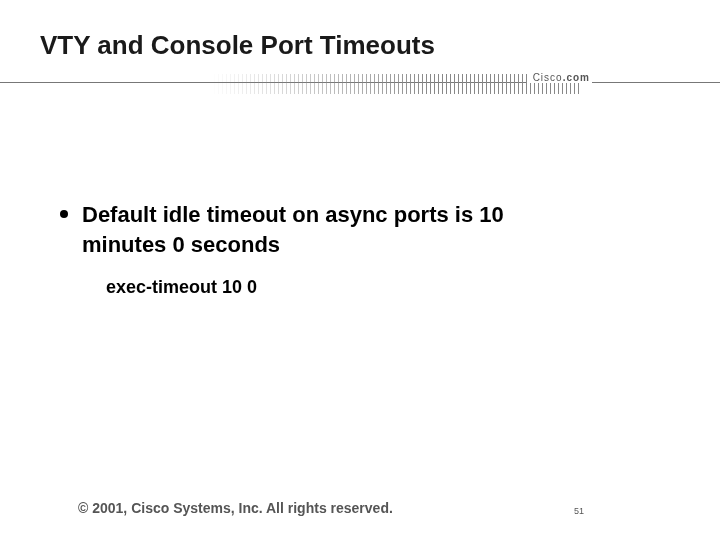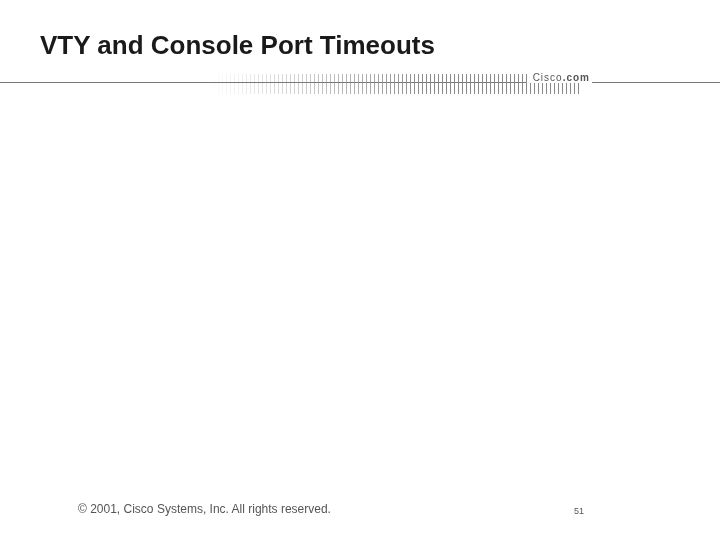--- a/index.html
+++ b/index.html
@@ -104,22 +104,23 @@
     margin-top: 18px;
     margin-left: 46px;
     font-size: 18px;
     font-weight: bold;
     color: #000;
   }
   .footer-left {
     position: absolute;
     bottom: 24px;
     left: 78px;
-    font-size: 12px;
+    font-size: 14px;
     color: #555;
+    font-weight: bold;
   }
   .footer-right {
     position: absolute;
     bottom: 24px;
     right: 32px;
     font-size: 9px;
     color: #555;
     margin-left: 17px;
   }
 </style>
@@ -132,17 +133,24 @@
 
   <div class="divider">
     <div class="rule"></div>
     <div class="ticks"></div>
   </div>
 
   <div class="brand">
     <span class="word">Cisco</span><span class="dot">.com</span>
   </div>
 
+  <div class="body">
+    <div class="bullet-row">
+      <div class="bullet-dot"></div>
+      <div class="bullet-text">Default idle timeout on async ports is 10 minutes 0 seconds</div>
+    </div>
+    <div class="sub-line">exec-timeout 10 0</div>
+  </div>
 
   <div class="footer-left">© 2001, Cisco Systems, Inc. All rights reserved.</div>
   <div class="footer-right">51</div>
 
 </div>
 
 </body></html>

